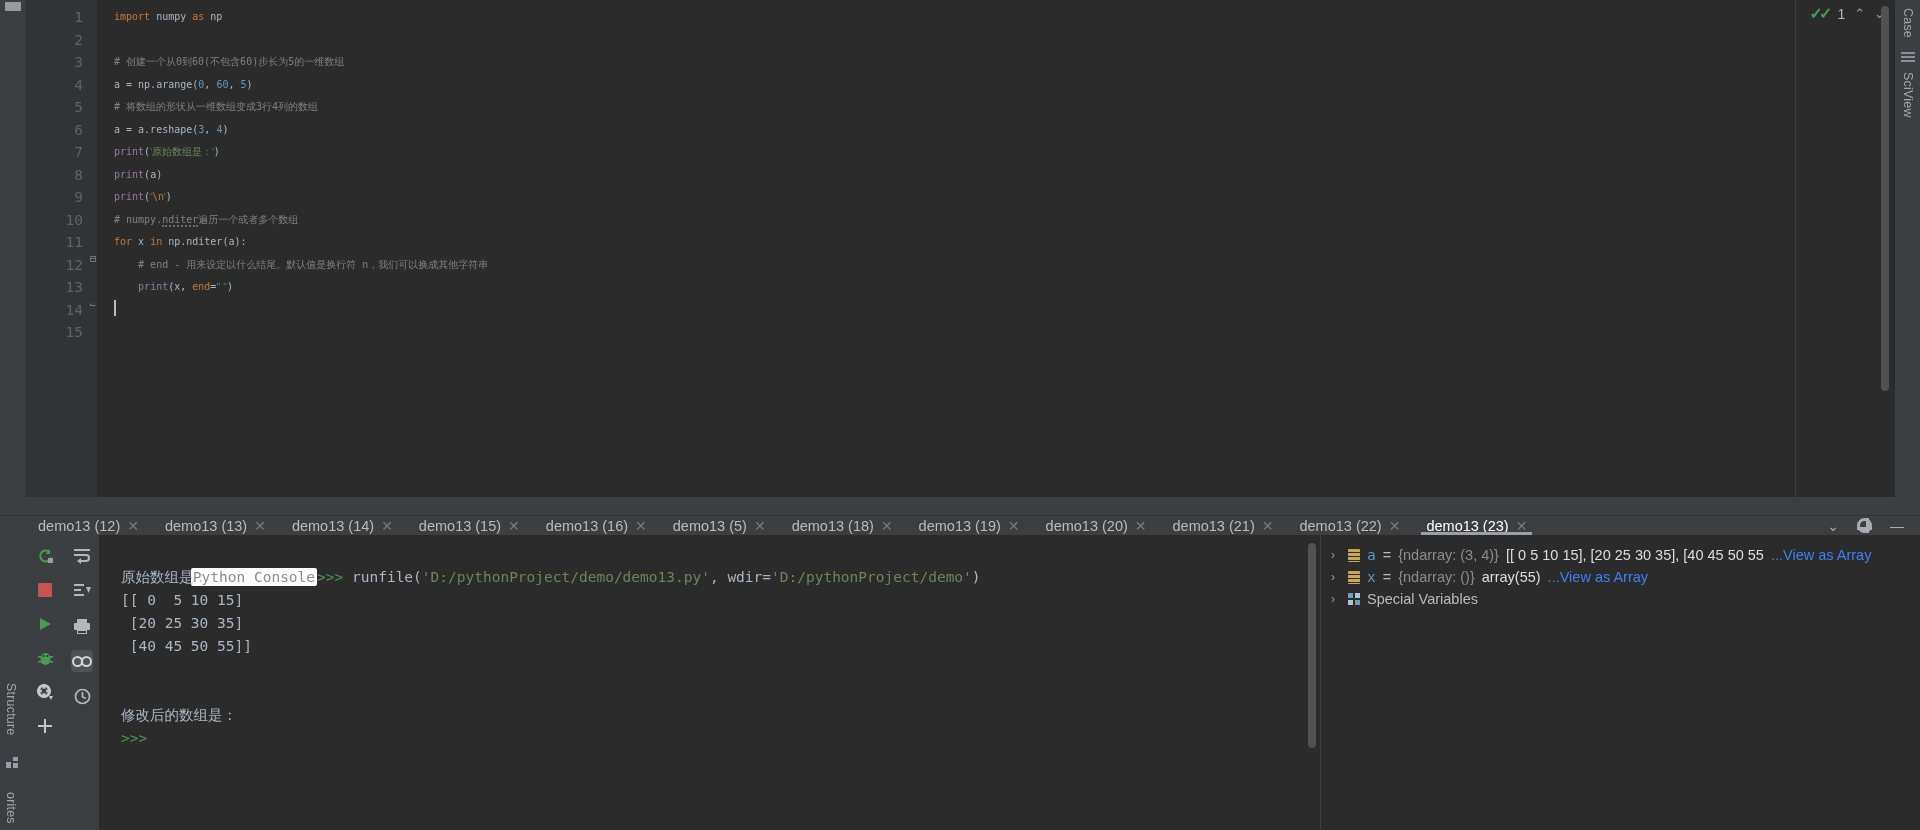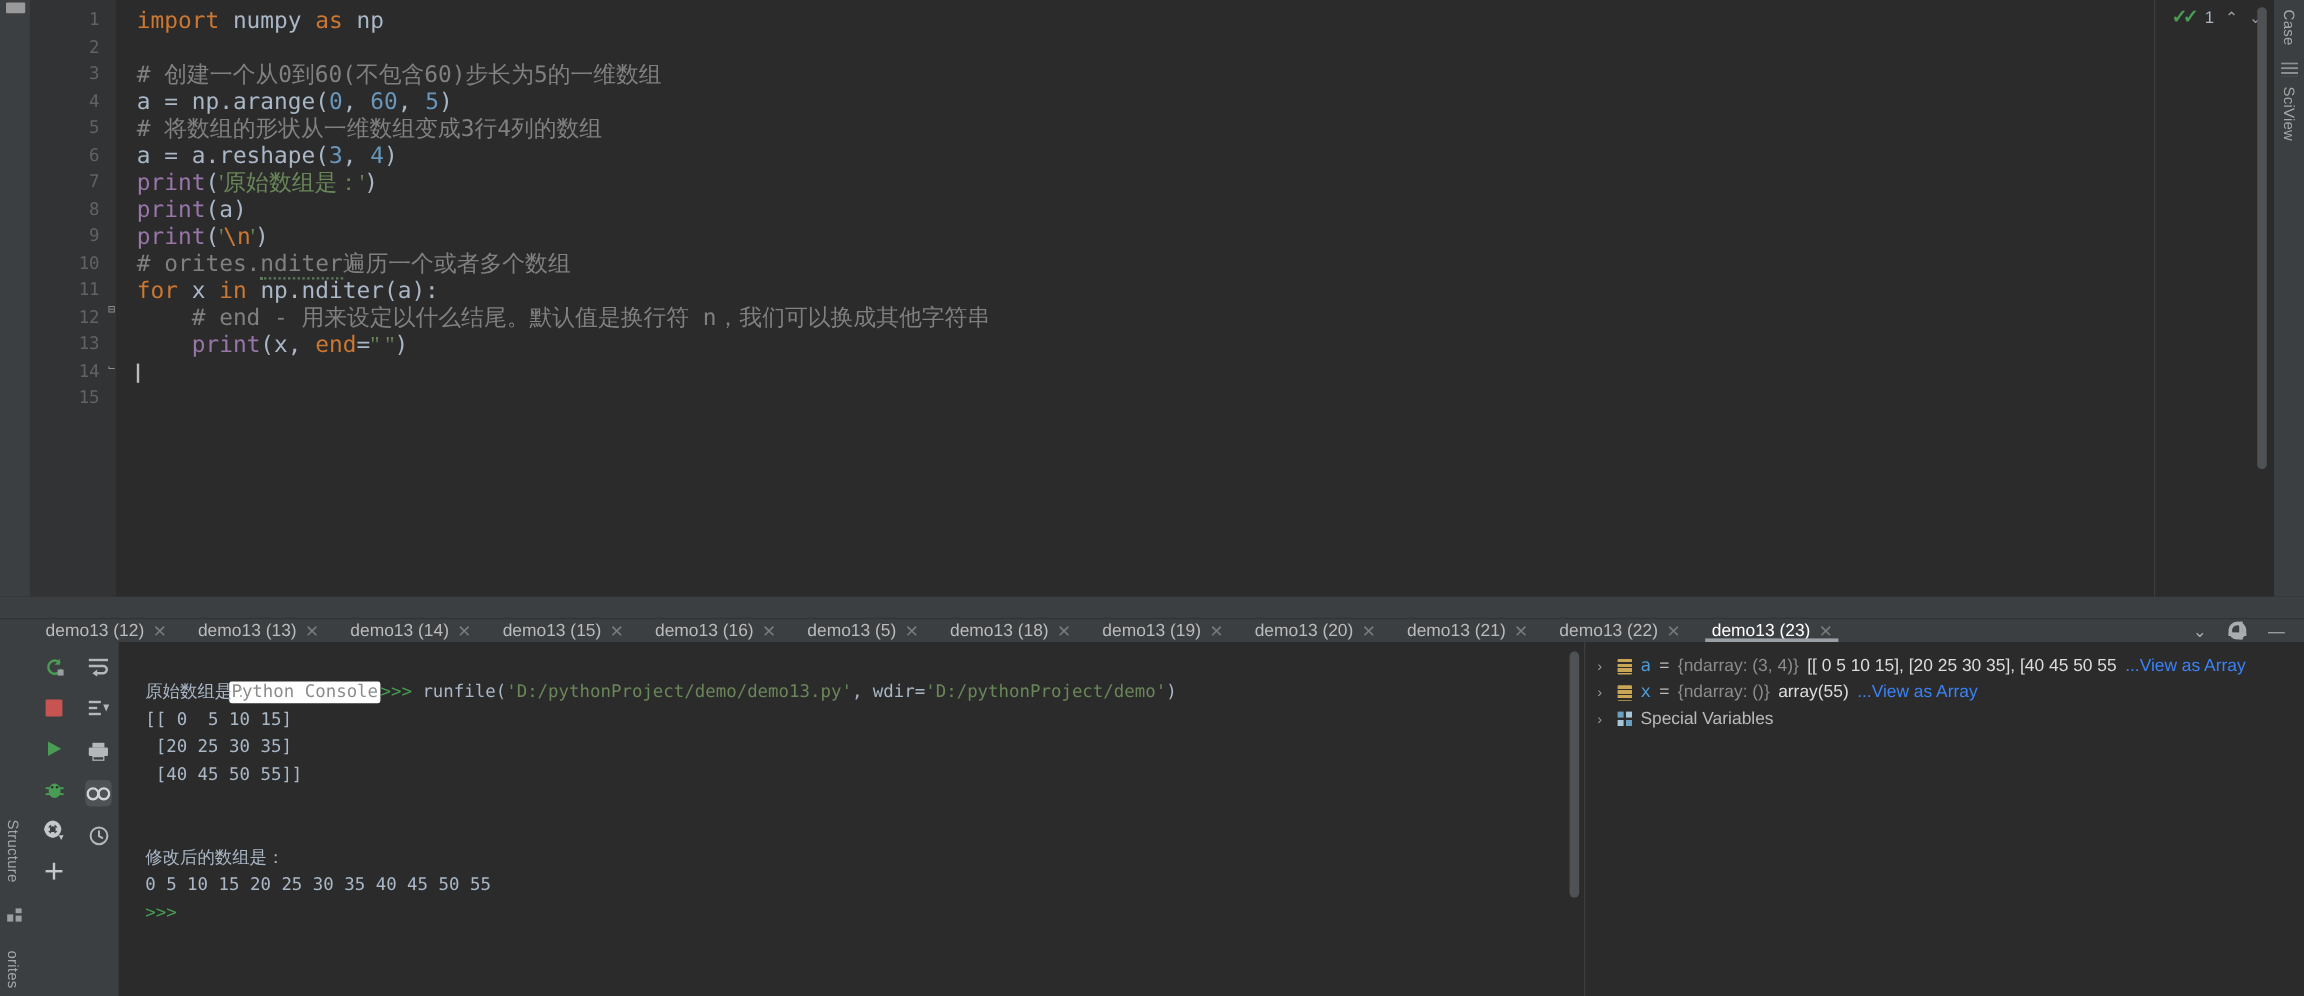--- a/index.html
+++ b/index.html
@@ -31,21 +31,21 @@
   }
   .gutter .ln { height: 22.5px; line-height: 22.5px; padding-right: 14px; }
   .fold {
     position: absolute; right: 1px; width: 11px; height: 11px;
     color: #8c8c8c; font-size: 10px; line-height: 10px;
   }
 
   .code-pane {
     flex: 1; background: #2b2b2b; position: relative; overflow: hidden;
     padding-top: 6px;
-    font-family: "DejaVu Sans Mono", monospace; font-size: 19px;
+    font-family: "DejaVu Sans Mono", monospace; font-size: 10px;
   }
   .code-line { height: 22.5px; line-height: 22.5px; white-space: pre; padding-left: 17px; color: #a9b7c6; }
   .kw   { color: #cc7832; }
   .str  { color: #6a8759; font-family: Liberation Serif, serif; }
   .num  { color: #6897bb; }
   .cmt  { color: #808080; }
   .ident{ color: #a9b7c6; }
   .vio  { color: #9876aa; }
   .esc  { color: #cc7832; }
   .squig { border-bottom: 2px dotted #5c7a5c; }
@@ -229,21 +229,21 @@
     <div class="code-pane" id="codepane">
         <div class="code-line"><span class="kw">import</span><span class="ident"> numpy </span><span class="kw">as</span><span class="ident"> np</span></div>
         <div class="code-line"></div>
         <div class="code-line"><span class="cmt"># 创建一个从0到60(不包含60)步长为5的一维数组</span></div>
         <div class="code-line"><span class="ident">a = np.arange(</span><span class="num">0</span><span class="ident">, </span><span class="num">60</span><span class="ident">, </span><span class="num">5</span><span class="ident">)</span></div>
         <div class="code-line"><span class="cmt"># 将数组的形状从一维数组变成3行4列的数组</span></div>
         <div class="code-line"><span class="ident">a = a.reshape(</span><span class="num">3</span><span class="ident">, </span><span class="num">4</span><span class="ident">)</span></div>
         <div class="code-line"><span class="vio">print</span><span class="ident">(</span><span class="str">'原始数组是：'</span><span class="ident">)</span></div>
         <div class="code-line"><span class="vio">print</span><span class="ident">(a)</span></div>
         <div class="code-line"><span class="vio">print</span><span class="ident">(</span><span class="str">'</span><span class="esc">\n</span><span class="str">'</span><span class="ident">)</span></div>
-        <div class="code-line"><span class="cmt"># orites.</span><span class="cmt squig">nditer</span><span class="cmt">遍历一个或者多个数组</span></div>
+        <div class="code-line"><span class="cmt"># numpy.</span><span class="cmt squig">nditer</span><span class="cmt">遍历一个或者多个数组</span></div>
         <div class="code-line"><span class="kw">for</span><span class="ident"> x </span><span class="kw">in</span><span class="ident"> np.nditer(a):</span></div>
         <div class="code-line"><span class="cmt">    # end - 用来设定以什么结尾。默认值是换行符 n，我们可以换成其他字符串</span></div>
         <div class="code-line"><span class="ident">    </span><span class="vio">print</span><span class="ident">(x, </span><span class="kw">end</span><span class="ident">=</span><span class="str">" "</span><span class="ident">)</span></div>
         <div class="code-line"><span class="caret"></span></div>
       </div>
 
     <div class="code-right-panel">
       <div class="inspect-widget">
         <span class="check-mark">✓✓</span>
         <span>1</span>
@@ -422,21 +422,20 @@
       <div class="cline">
         <span class="pyc-label">Python Console</span><span class="prompt">&gt;&gt;&gt; </span><span>runfile(</span><span class="str2">'D:/pythonProject/demo/demo13.py'</span><span>, wdir=</span><span class="str2">'D:/pythonProject/demo'</span><span>)</span>
       </div>
       <div class="cline">原始数组是：</div>
       <div class="cline">[[ 0  5 10 15]</div>
       <div class="cline"> [20 25 30 35]</div>
       <div class="cline"> [40 45 50 55]]</div>
       <div class="cline"></div>
       <div class="cline"></div>
       <div class="cline">修改后的数组是：</div>
-      <div class="cline">0 5 10 15 20 25 30 35 40 45 50 55</div>
       <div class="cline prompt">&gt;&gt;&gt;</div>
       <div class="console-scroll"></div>
     </div>
 
     <div class="vars-pane" id="vars">
         <div class="var-row">
           <span class="arrow">›</span>
           <span class="ndicon"></span>
           <span class="vname">a</span>
           <span class="veq"> = </span>

